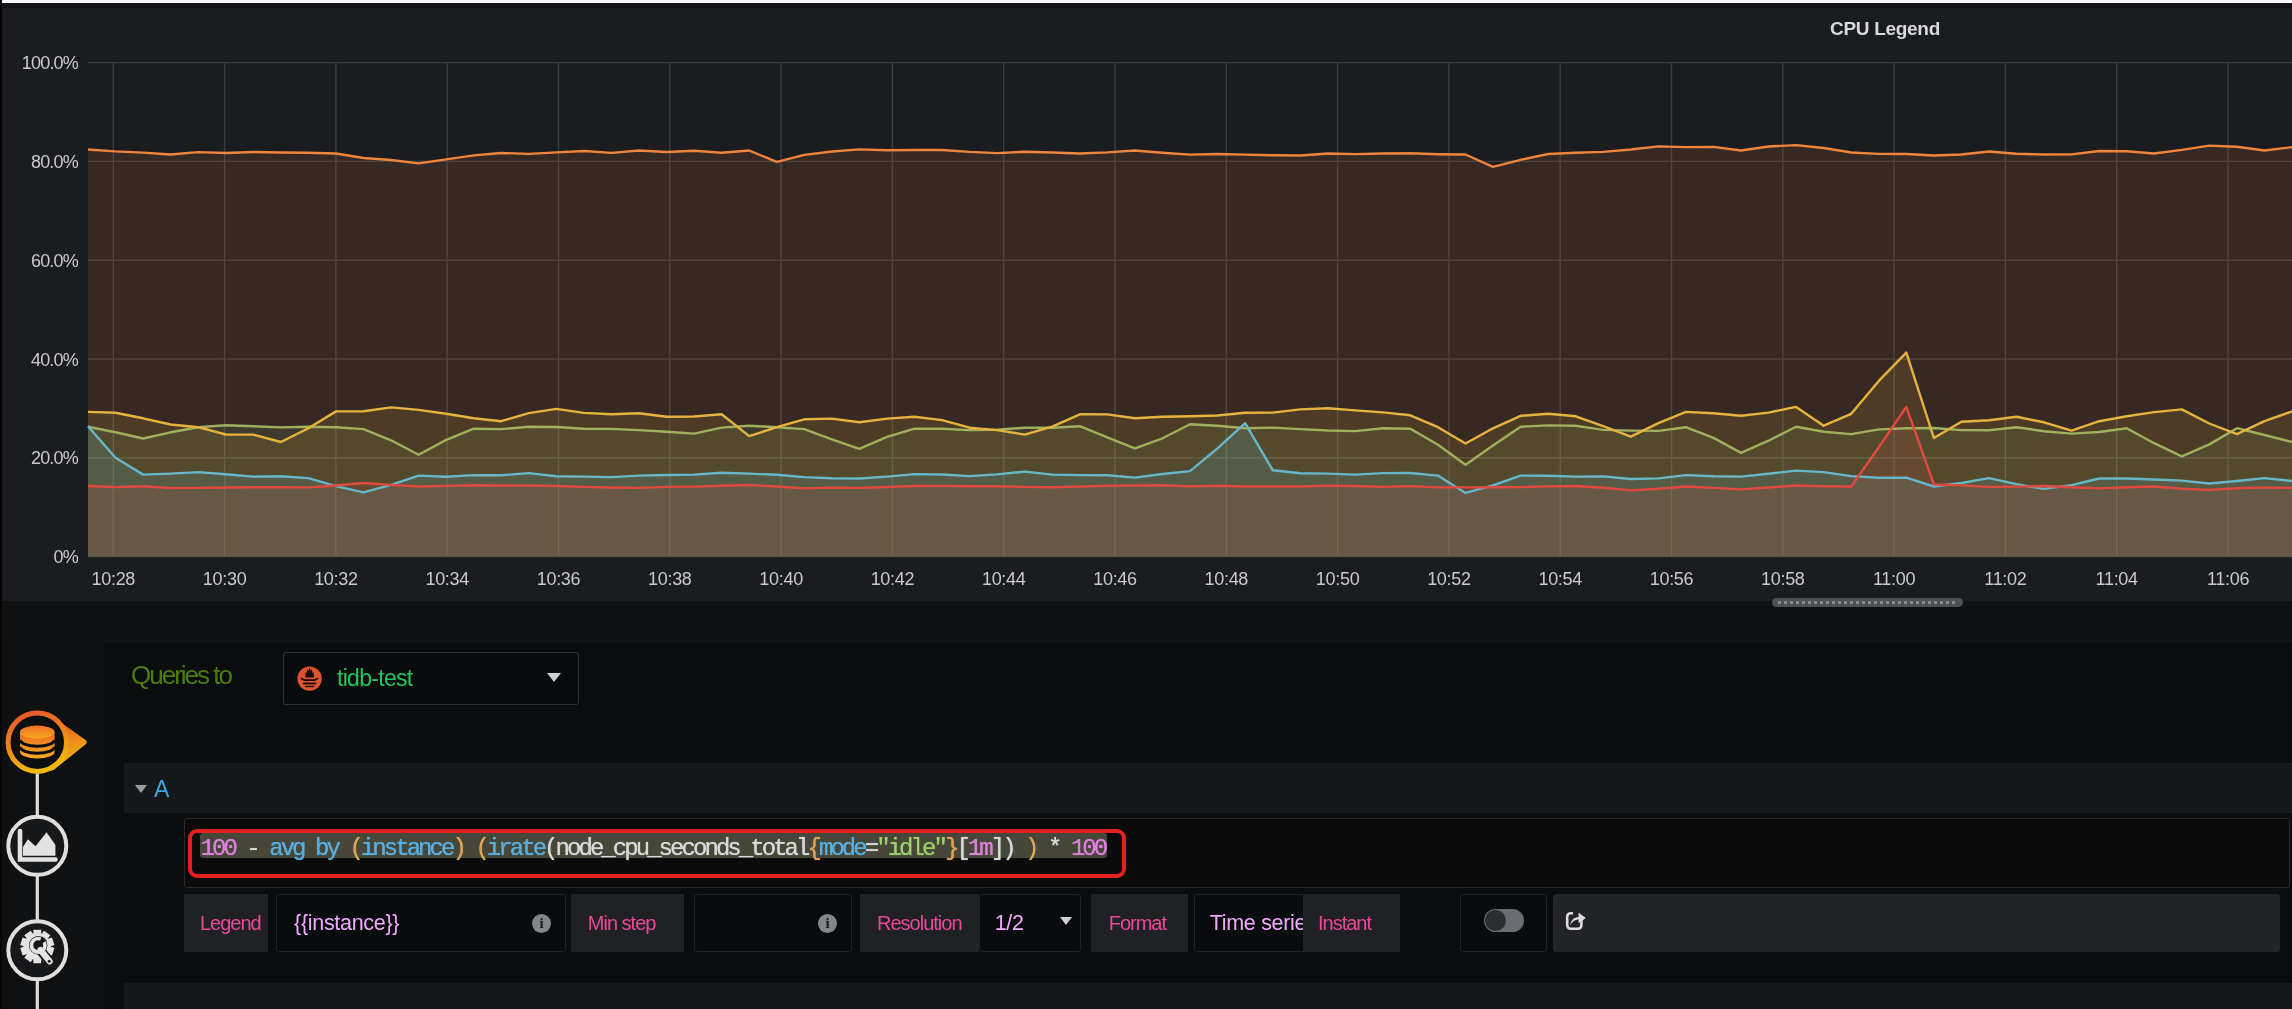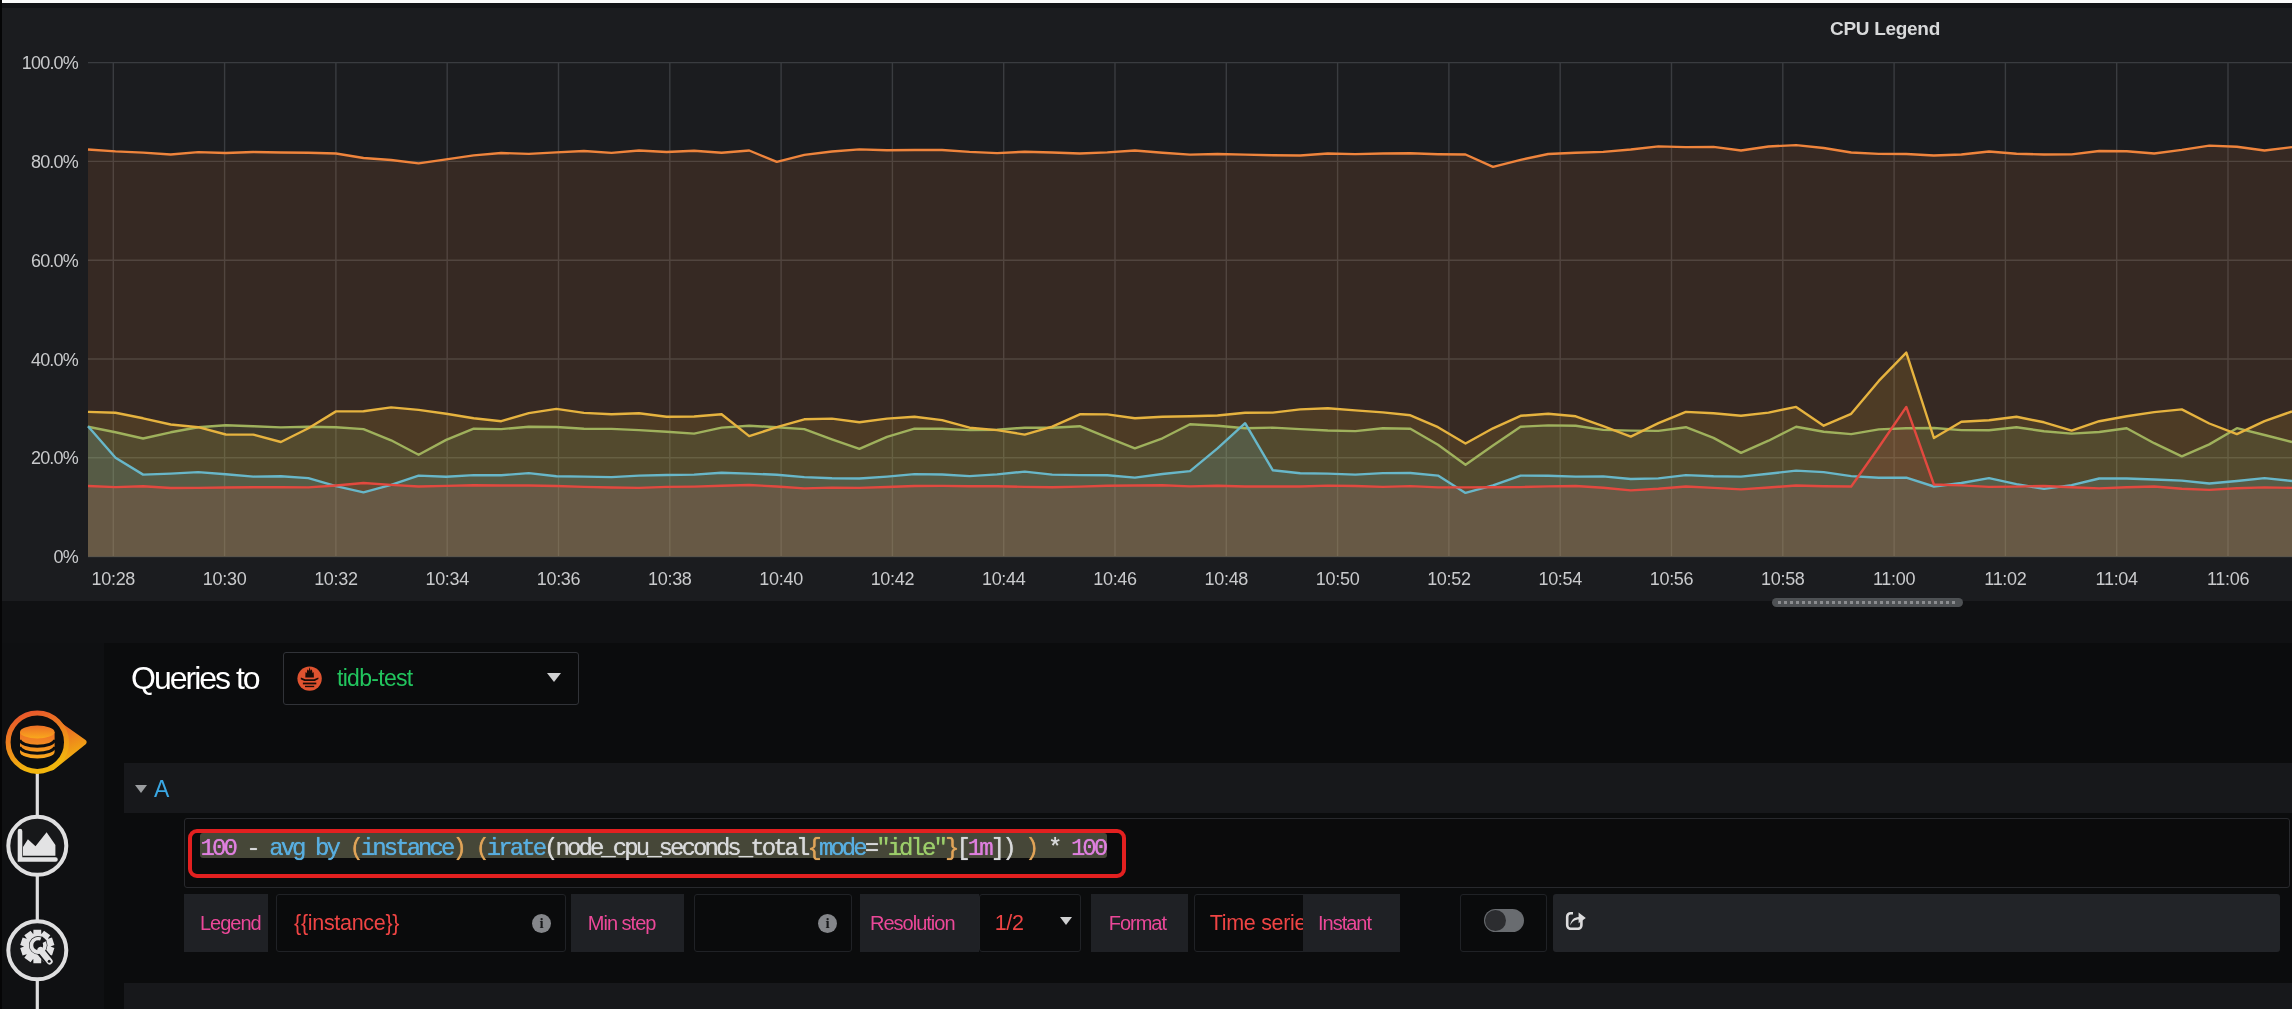--- a/index.html
+++ b/index.html
@@ -1,17 +1,17 @@
 <!DOCTYPE html>
 <html><head><meta charset="utf-8"><style>
 * { margin:0; padding:0; box-sizing:border-box; }
 body { width:2292px; height:1009px; background:#0b0c0d; font-family:"Liberation Sans", sans-serif; overflow:hidden; position:relative; }
 .abs { position:absolute; }
 .lbl { background:#1f2125; color:#ec4899; font-size:20px; letter-spacing:-1px; font-weight:500; display:flex; align-items:center; }
-.inp { background:#0a0b0c; border:1px solid #202226; border-radius:3px; color:#ef4444; font-size:21.5px; letter-spacing:-0.3px; display:flex; align-items:center; }
+.inp { background:#0a0b0c; border:1px solid #202226; border-radius:3px; color:#f0abfc; font-size:21.5px; letter-spacing:-0.3px; display:flex; align-items:center; }
 .caret { width:0; height:0; border-left:7px solid transparent; border-right:7px solid transparent; border-top:9px solid #cfd0d1; position:absolute; }
 .info { position:absolute; width:19px; height:19px; border-radius:50%; background:#84868a; }
 .info:after { content:"i"; position:absolute; left:0; top:0; width:19px; height:19px; text-align:center; color:#17181a; font-size:15px; font-weight:bold; font-family:"Liberation Serif",serif; line-height:19px; }
 </style></head>
 <body>
 <div style="position:absolute;left:0;top:0;width:2292px;height:1009px;filter:blur(0.65px)">
 
 <div class="abs" style="left:0;top:3px;width:2292px;height:598px;background:#1b1c1f"></div>
 <div class="abs" style="left:0;top:0;width:2292px;height:3px;background:#fafafa"></div>
 <div class="abs" style="left:0;top:3px;width:2292px;height:5px;background:#121316"></div>
@@ -138,21 +138,21 @@
 <path d="M33.4,328.7 L41.2,328.7 L41.3,332.9 L41.5,333.0 L44.0,329.7 L50.3,334.2 L47.9,337.6 L48.0,337.8 L52.0,336.6 L54.4,344.0 L50.5,345.4 L50.5,345.6 L54.4,347.0 L52.0,354.4 L48.0,353.2 L47.9,353.4 L50.3,356.8 L44.0,361.3 L41.5,358.0 L41.3,358.1 L41.2,362.3 L33.4,362.3 L33.3,358.1 L33.1,358.0 L30.6,361.3 L24.3,356.8 L26.7,353.4 L26.6,353.2 L22.6,354.4 L20.2,347.0 L24.1,345.6 L24.1,345.4 L20.2,344.0 L22.6,336.6 L26.6,337.8 L26.7,337.6 L24.3,334.2 L30.6,329.7 L33.1,333.0 L33.3,332.9 Z" fill="#e3e3e4"></path>
 <circle cx="38.2" cy="344.3" r="9.2" fill="#17181a"></circle>
 <line x1="40.5" y1="349.5" x2="49.8" y2="360.8" stroke="#17181a" stroke-width="9.6" stroke-linecap="round"></line>
 <line x1="40.5" y1="349" x2="49.6" y2="360.4" stroke="#e3e3e4" stroke-width="6.2" stroke-linecap="round"></line>
 <circle cx="38.2" cy="344.3" r="6.8" fill="none" stroke="#e3e3e4" stroke-width="3.7"></circle>
 <path d="M 38.2,344.3 L 41.9,335.2 L 46.8,339.7 Z" fill="#17181a"></path>
 <circle cx="49.2" cy="360.2" r="1.5" fill="#17181a"></circle>
 </g>
 </svg>
 
-<div class="abs" style="left:131px;top:660px;font-size:32px;letter-spacing:-2px;color:#ffffff">Queries to</div>
+<div class="abs" style="left:131px;top:660px;font-size:26px;letter-spacing:-2px;color:#4d7c0f">Queries to</div>
 <div class="abs" style="left:283px;top:652px;width:296px;height:53px;background:#0a0b0c;border:1.5px solid #313338;border-radius:3px"></div>
 <svg class="abs" style="left:295px;top:664px" width="30" height="30" viewBox="0 0 30 30">
 <circle cx="14.6" cy="14.6" r="12.2" fill="#df5330"></circle>
 <g fill="#180c08">
 <path d="M14.6,3.2 L13.6,6.8 L12.4,5.2 L11.6,9.2 L10.5,8 L10.3,13.4 L18.9,13.4 L18.7,8 L17.6,9.2 L16.8,5.2 L15.6,6.8 Z"></path>
 <path d="M5.9,13.6 L10.2,15.3 L19.0,15.3 L23.3,13.4 L23.5,15.1 L19.8,16.9 L9.4,16.9 L5.7,15.2 Z"></path>
 <rect x="7.9" y="18.6" width="13.4" height="1.75"></rect>
 <rect x="10" y="21.8" width="9.2" height="1.35"></rect>
 </g>
 </svg>
@@ -167,21 +167,21 @@
 <div class="abs" style="left:199.8px;top:833px;width:907px;height:25.4px;background:#464738;border-radius:3px"></div>
 <div class="abs" style="left:200.5px;top:836px;font-family:'Liberation Mono',monospace;font-size:24px;line-height:26px;letter-spacing:-2.95px;white-space:pre;text-shadow:0 0 0.8px currentColor"><span style="color:#DE7FDE">100</span><span style="color:#D8D9DA"> - </span><span style="color:#58AEE0">avg by </span><span style="color:#E0A458">(</span><span style="color:#58AEE0">instance</span><span style="color:#E0A458">)</span><span style="color:#D8D9DA"> </span><span style="color:#E0A458">(</span><span style="color:#58AEE0">irate</span><span style="color:#D8D9DA">(</span><span style="color:#D8D9DA">node_cpu_seconds_total</span><span style="color:#E0A458">{</span><span style="color:#58AEE0">mode</span><span style="color:#D8D9DA">=</span><span style="color:#9CCE6A">"idle"</span><span style="color:#E0A458">}</span><span style="color:#D8D9DA">[</span><span style="color:#DE7FDE">1m</span><span style="color:#D8D9DA">]</span><span style="color:#D8D9DA">)</span><span style="color:#D8D9DA"> </span><span style="color:#E0A458">)</span><span style="color:#D8D9DA"> * </span><span style="color:#DE7FDE">100</span></div>
 <div class="abs" style="left:188px;top:829px;width:938px;height:48.5px;border:4.5px solid #e32020;border-radius:9px"></div>
 
 <div class="abs lbl" style="left:184px;top:894px;width:84.3px;height:58px;padding-left:16px">Legend</div>
 <div class="abs inp" style="left:276px;top:894px;width:290px;height:58px;padding-left:17px">{{instance}}</div>
 <div class="info" style="left:532px;top:914px"></div>
 <div class="abs lbl" style="left:570.8px;top:894px;width:113.6px;height:58px;padding-left:17px">Min step</div>
 <div class="abs inp" style="left:694.4px;top:894px;width:157.7px;height:58px"></div>
 <div class="info" style="left:818px;top:914px"></div>
-<div class="abs lbl" style="left:860px;top:894px;width:119px;height:58px;padding-left:10px">Resolution</div>
+<div class="abs lbl" style="left:860px;top:894px;width:119px;height:58px;padding-left:17px">Resolution</div>
 <div class="abs inp" style="left:978.7px;top:894px;width:102px;height:58px;padding-left:15px">1/2</div>
 <div class="caret" style="left:1060px;top:917px;border-left-width:6.5px;border-right-width:6.5px;border-top-width:8px"></div>
 <div class="abs lbl" style="left:1090.7px;top:894px;width:97.7px;height:58px;padding-left:18px">Format</div>
 <div class="abs inp" style="left:1193.7px;top:894px;width:163.9px;height:58px;padding-left:15px">Time series</div>
 <div class="caret" style="left:1327px;top:917px;border-left-width:6.5px;border-right-width:6.5px;border-top-width:8px"></div>
 <div class="abs lbl" style="left:1303px;top:894px;width:97px;height:58px;padding-left:15px">Instant</div>
 <div class="abs inp" style="left:1459.6px;top:894px;width:87.6px;height:58px"></div>
 <div class="abs" style="left:1483.6px;top:909px;width:40.8px;height:23px;border-radius:11.5px;background:#696c70"></div>
 <div class="abs" style="left:1484.6px;top:910px;width:21px;height:21px;border-radius:50%;background:#2c2d30"></div>
 <div class="abs" style="left:1553.2px;top:894px;width:726.8px;height:58px;background:#222428;border-radius:3px"></div>

